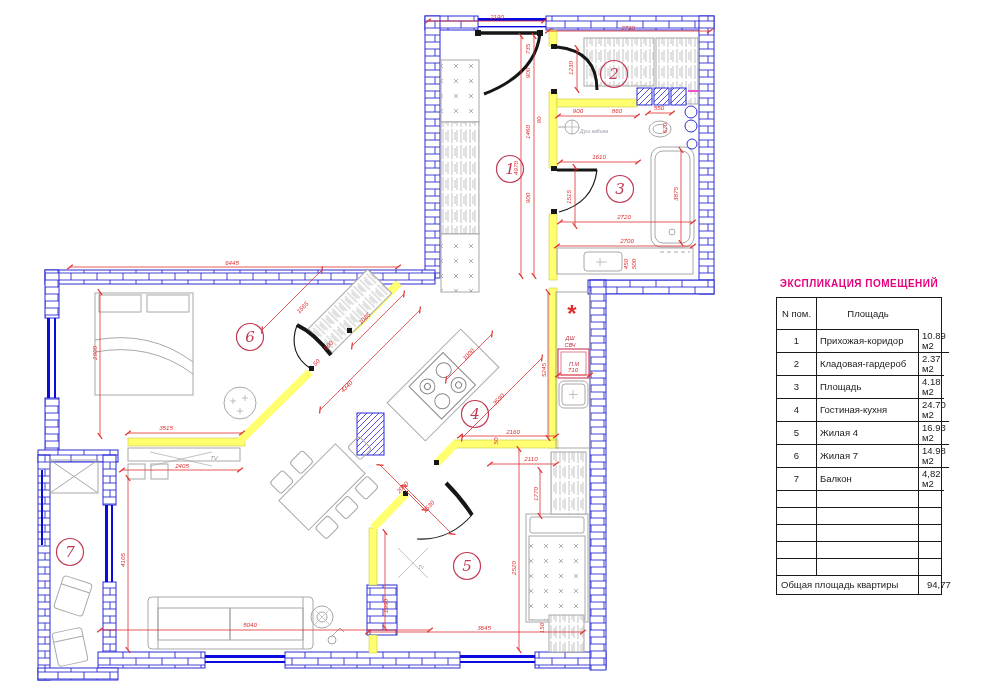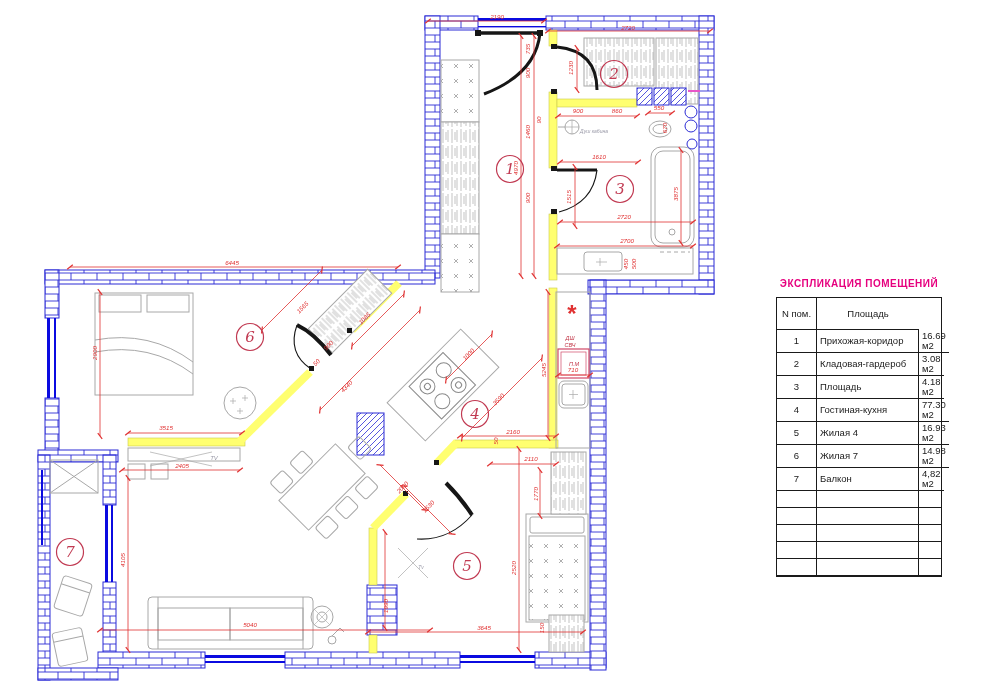--- a/index.html
+++ b/index.html
@@ -397,36 +397,36 @@
   <div class="spec-title">ЭКСПЛИКАЦИЯ ПОМЕЩЕНИЙ</div>
   <div class="tbl">
     <div class="tr thead">
       <div class="c cnum">N пом.</div>
       <div class="c carea">Площадь</div>
     </div>
     <div id="rows">
           <div class="tr">
             <div class="c cnum">1</div>
             <div class="c cname">Прихожая-коридор</div>
-            <div class="c carea">16.69 м2</div>
+            <div class="c carea">10.89 м2</div>
           </div>
           <div class="tr">
             <div class="c cnum">2</div>
             <div class="c cname">Кладовая-гардероб</div>
-            <div class="c carea">3.08 м2</div>
+            <div class="c carea">2.37 м2</div>
           </div>
           <div class="tr">
             <div class="c cnum">3</div>
             <div class="c cname">Площадь</div>
             <div class="c carea">4.18 м2</div>
           </div>
           <div class="tr">
             <div class="c cnum">4</div>
             <div class="c cname">Гостиная-кухня</div>
-            <div class="c carea">77.30 м2</div>
+            <div class="c carea">24.70 м2</div>
           </div>
           <div class="tr">
             <div class="c cnum">5</div>
             <div class="c cname">Жилая 4</div>
             <div class="c carea">16.93 м2</div>
           </div>
           <div class="tr">
             <div class="c cnum">6</div>
             <div class="c cname">Жилая 7</div>
             <div class="c carea">14.98 м2</div>
@@ -455,16 +455,20 @@
             <div class="c cnum"></div>
             <div class="c cname"></div>
             <div class="c carea"></div>
           </div>
           <div class="tr">
             <div class="c cnum"></div>
             <div class="c cname"></div>
             <div class="c carea"></div>
           </div>
         </div>
+    <div class="tfoot">
+      <div class="c">Общая площадь квартиры</div>
+      <div class="c">94,77</div>
+    </div>
   </div>
 </div>
 
 </div>
 
 </body></html>

